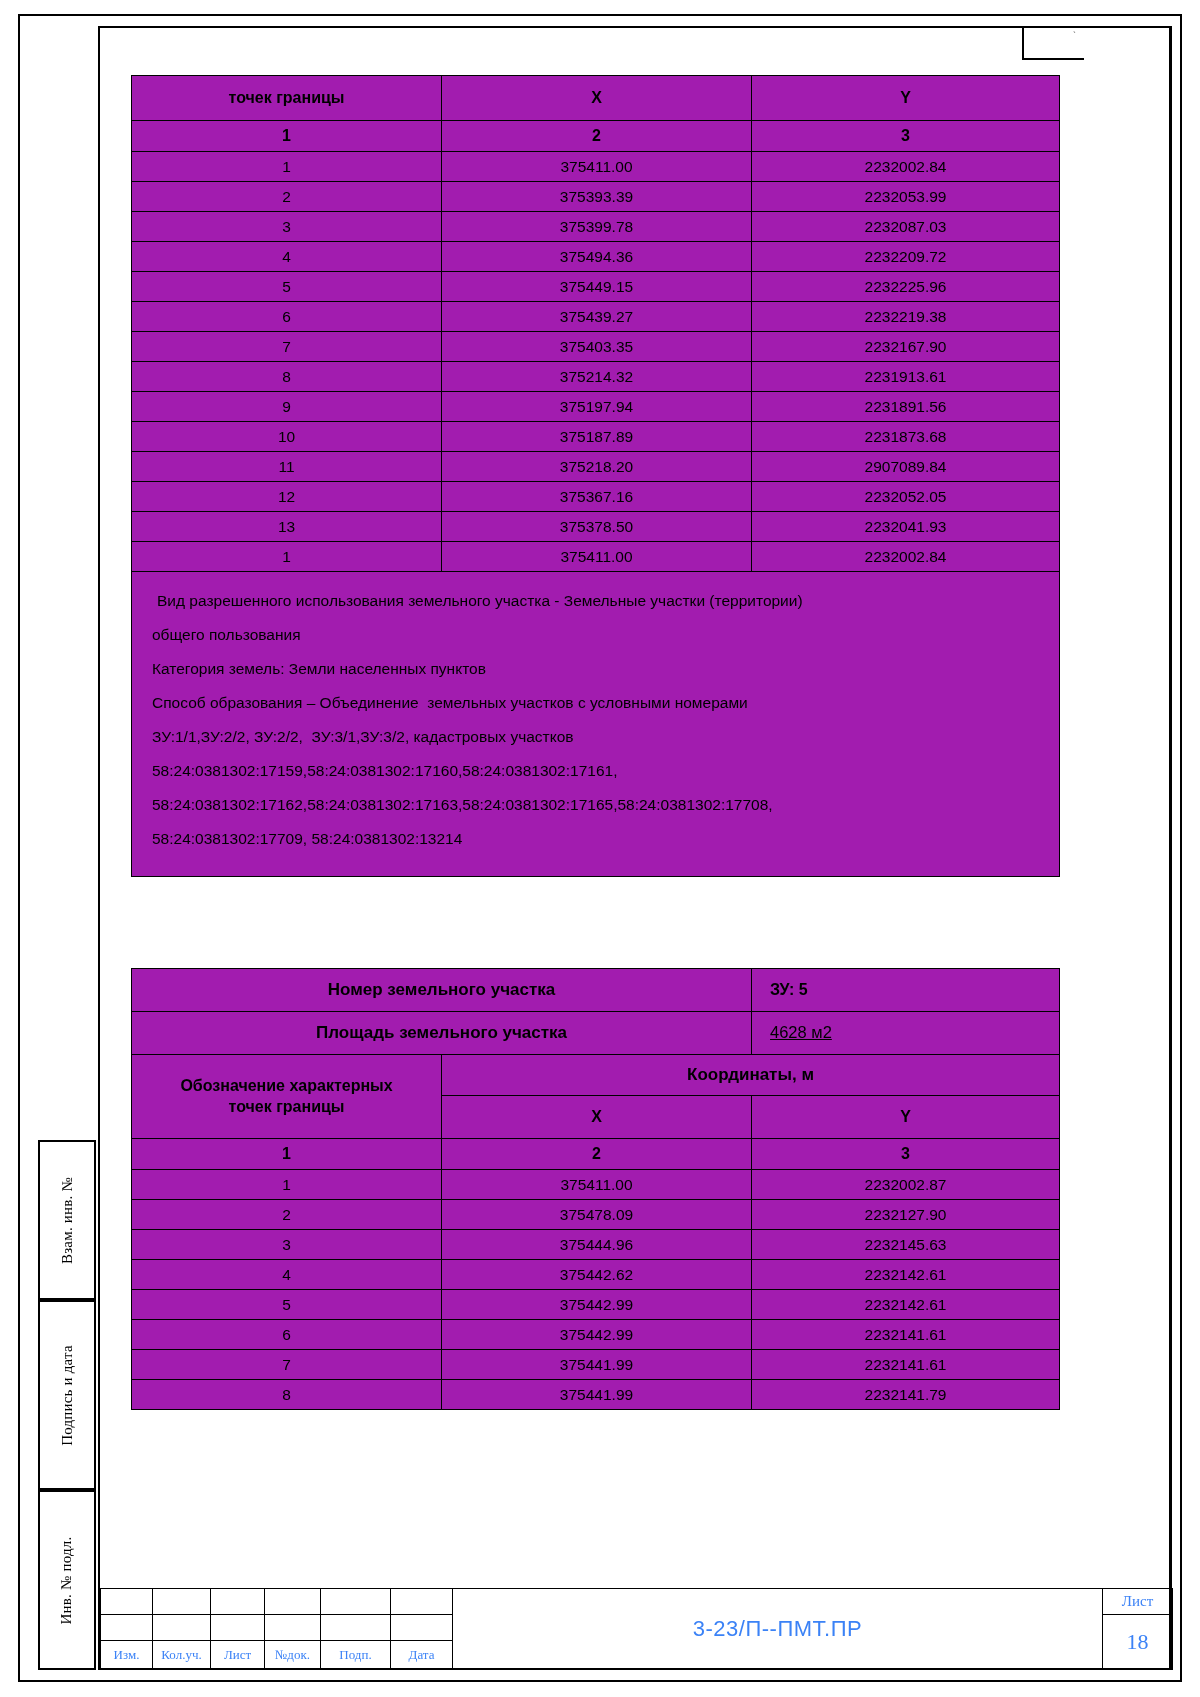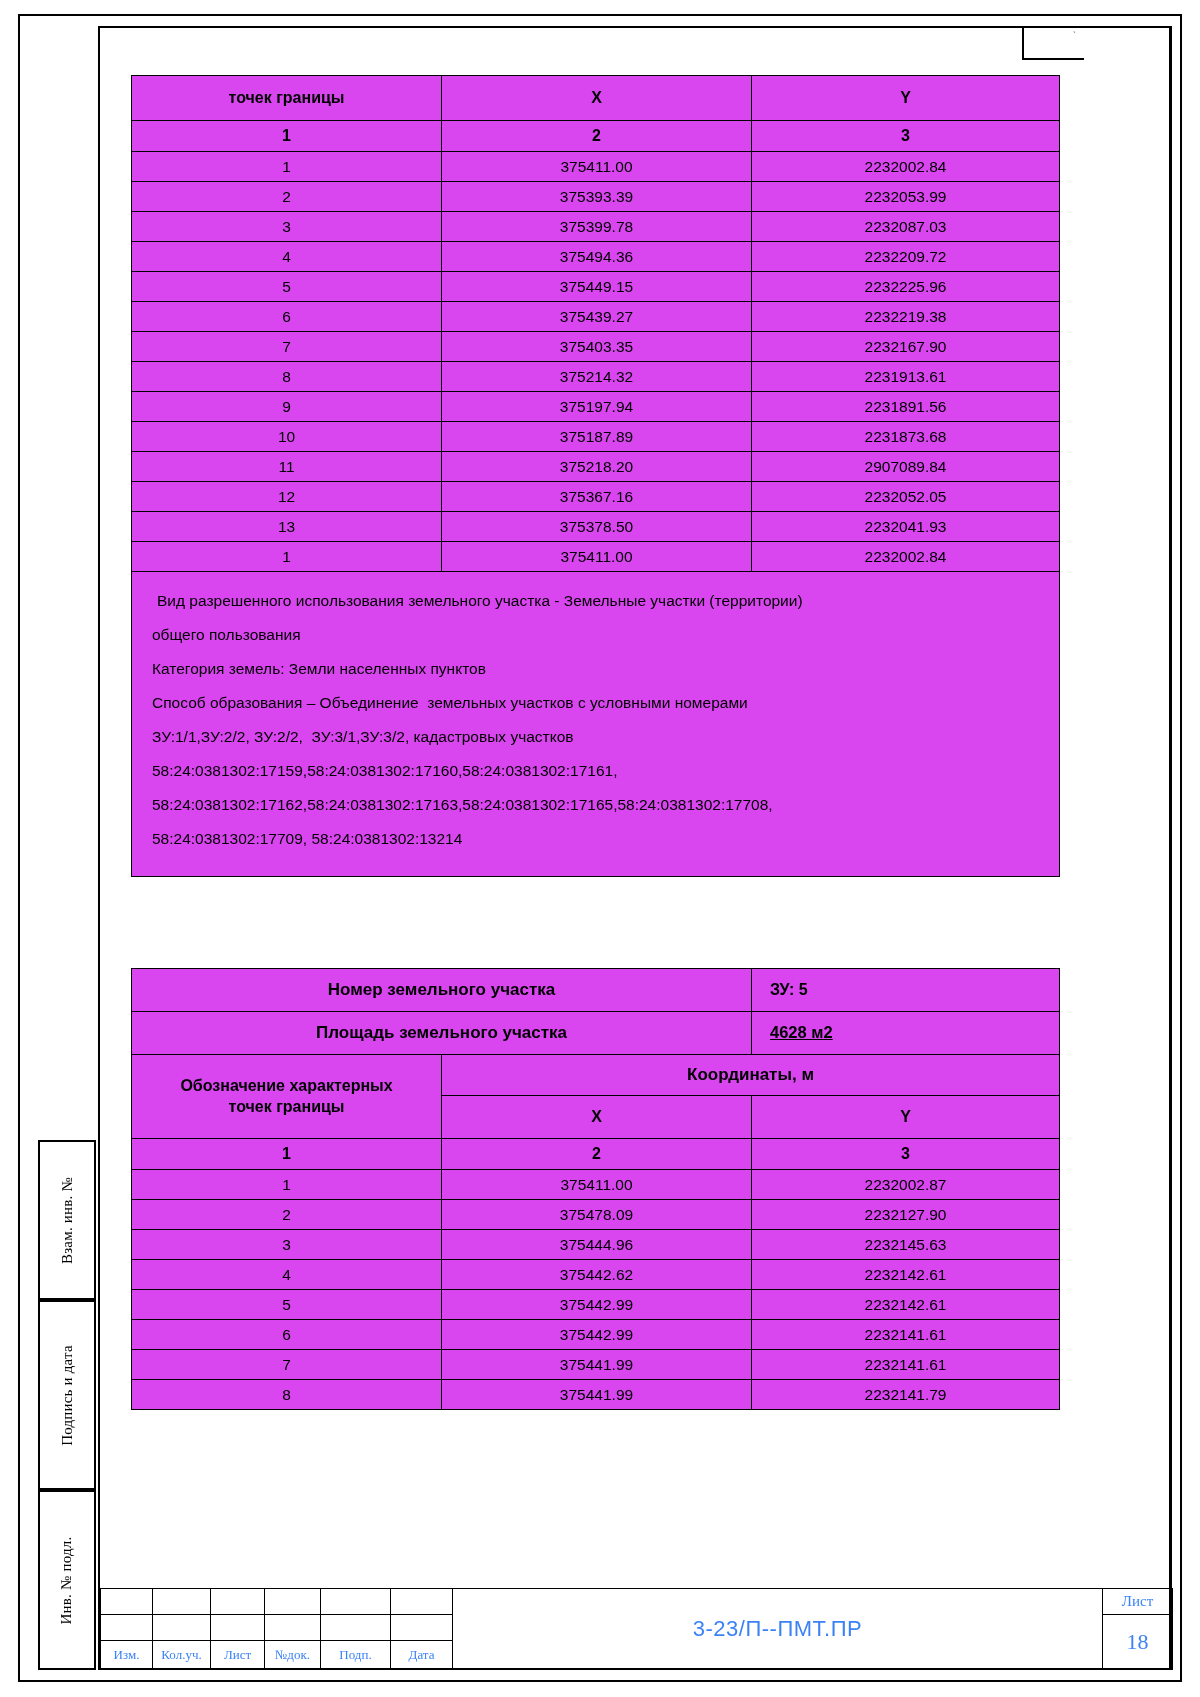--- a/index.html
+++ b/index.html
@@ -85,21 +85,21 @@
   }
   .mc1 { top: 0px;   height: 160px; }
   .mc2 { top: 160px; height: 190px; }
   .mc3 { top: 350px; height: 180px; }
 
   
   .tbl {
     position: absolute;
     border-collapse: collapse;
     table-layout: fixed;
-    background: #d946ef;
+    background: #a21caf;
     padding-left: 36px;
   }
   .tbl td, .tbl th {
     border: 1px solid #000;
     padding: 0;
     text-align: center;
     vertical-align: middle;
     font-family: "Liberation Sans", sans-serif;
     font-size: 15px;
     font-weight: normal;
@@ -153,21 +153,21 @@
     font-size: 17px;
   }
   #table-two td.value-cell {
     text-align: left;
     padding-left: 18px;
     font-weight: bold;
     font-size: 16px;
   }
   #table-two td.value-underline span {
     text-decoration: underline;
-    font-weight: bold;
+    font-weight: normal;
     font-size: 16.5px;
   }
   #table-two td.vmerge-label {
     font-weight: bold;
     font-size: 16px;
     line-height: 1.3;
     padding: 0 6px;
   }
   #table-two td.coords-span {
     font-weight: bold;

